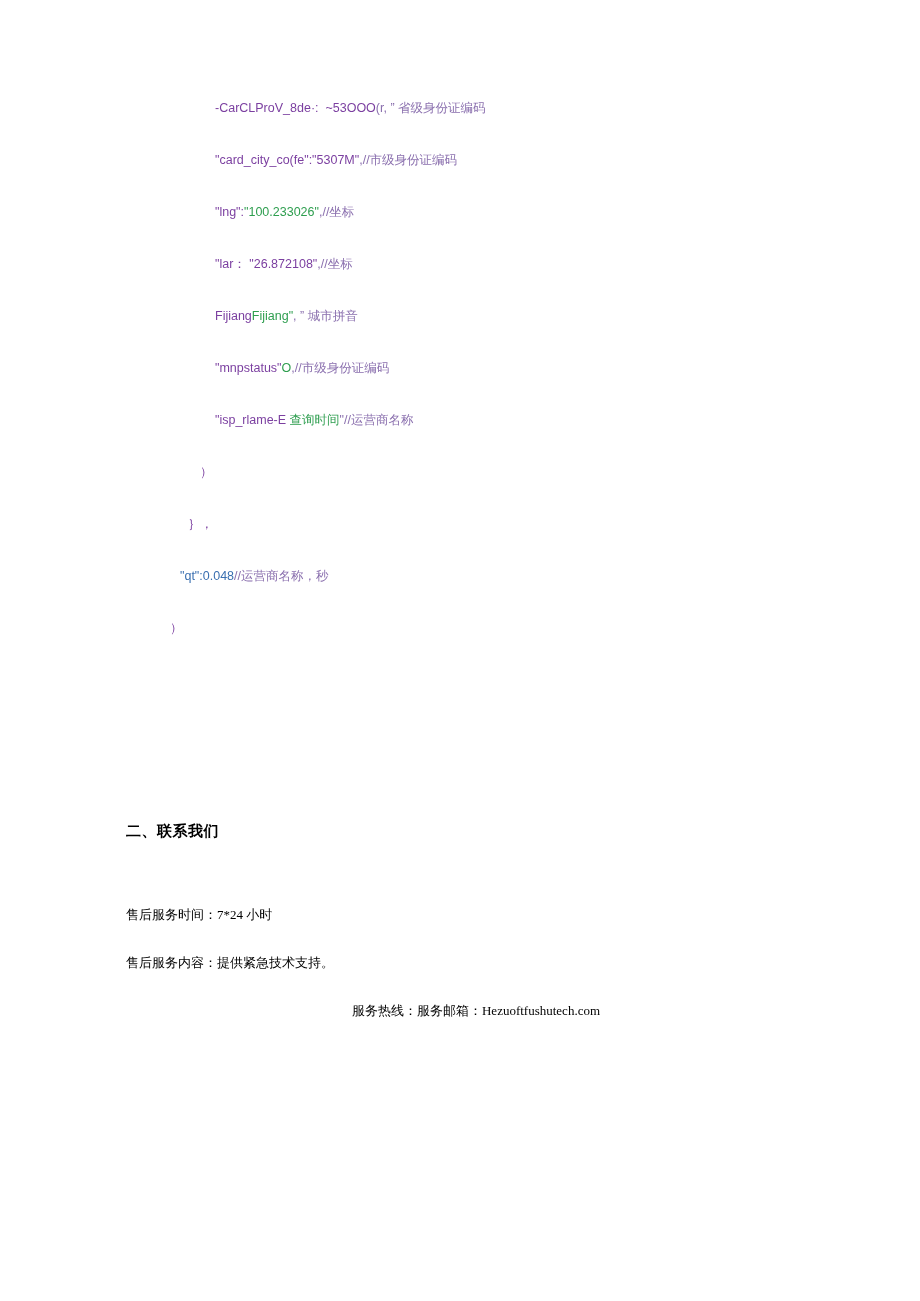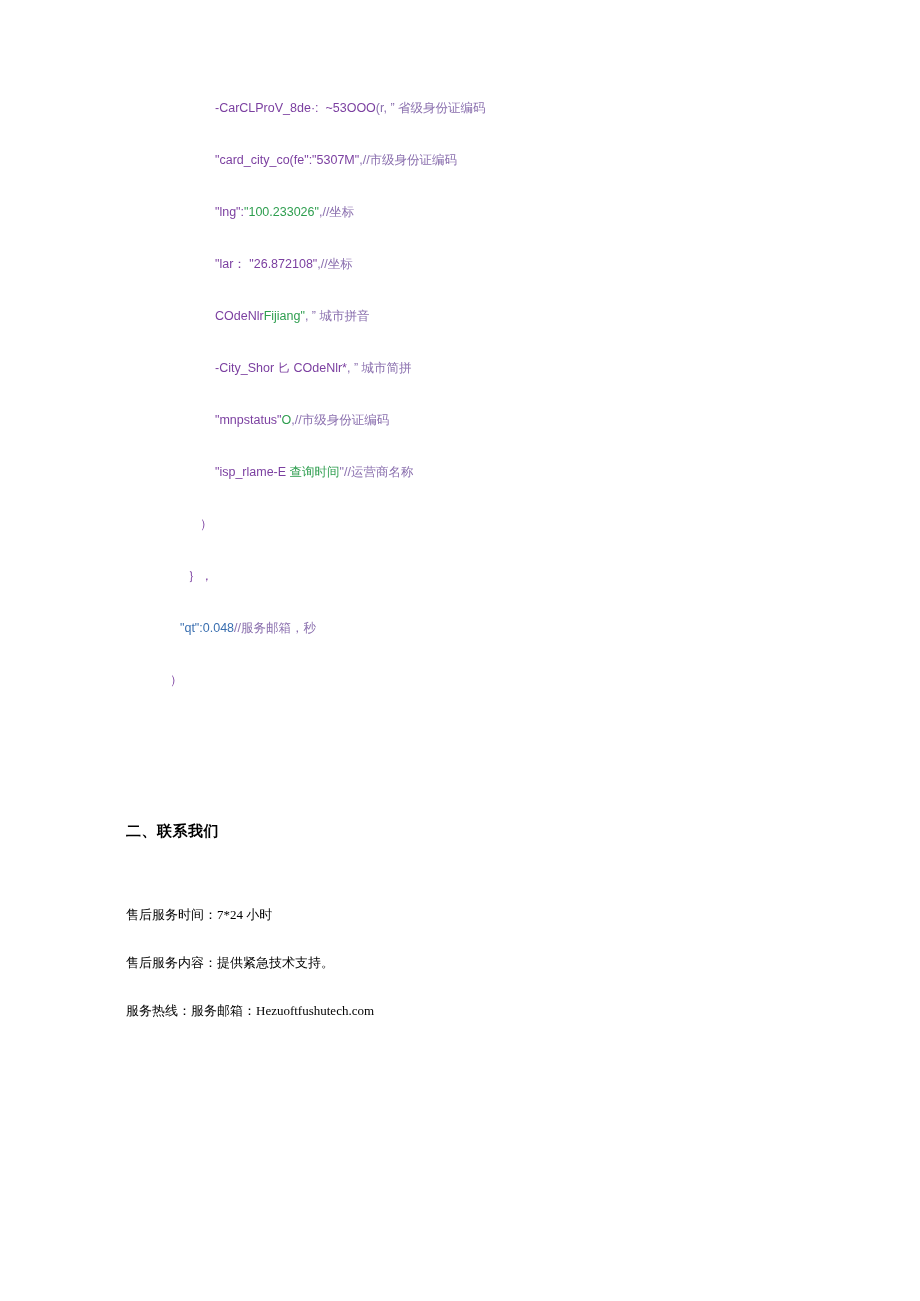--- a/index.html
+++ b/index.html
@@ -66,39 +66,38 @@
     top: 905px;
     width: 700px;
   }
   .contact p {
     margin: 0 0 28px 0;
     font-family: "Liberation Serif", serif;
     font-size: 13px;
     line-height: 20px;
     color: #000;
   }
-  .contact p:last-child { margin-bottom: 0; }
+  .contact p:last-child { margin-bottom: 0; text-align: center; }
 </style>
 </head>
 <body>
 
 <div class="page">
 
   <div class="code-block">
       <div class="code-line ind-1"><span class="tok-key">-CarCLProV_8de·:  ~53OOO</span><span class="tok-cmt">(r, ” 省级身份证编码</span></div>
       <div class="code-line ind-1"><span class="tok-key">"card_city_co</span><span class="tok-key">(fe":"5307M"</span><span class="tok-cmt">,//市级身份证编码</span></div>
       <div class="code-line ind-1"><span class="tok-key">"lng":</span><span class="tok-str">"100.233026"</span><span class="tok-cmt">,//坐标</span></div>
       <div class="code-line ind-1"><span class="tok-key">"lar： "26.872108"</span><span class="tok-cmt">,//坐标</span></div>
-      <div class="code-line ind-1"><span class="tok-key">COdeNlr</span><span class="tok-str">Fijiang"</span><span class="tok-cmt">, ” 城市拼音</span></div>
-      <div class="code-line ind-1"><span class="tok-key">-City_Shor 匕 COdeNlr*</span><span class="tok-cmt">, ” 城市简拼</span></div>
+      <div class="code-line ind-1"><span class="tok-key">Fijiang</span><span class="tok-str">Fijiang"</span><span class="tok-cmt">, ” 城市拼音</span></div>
       <div class="code-line ind-1"><span class="tok-key">"mnpstatus"</span><span class="tok-str">O</span><span class="tok-cmt">,//市级身份证编码</span></div>
       <div class="code-line ind-1"><span class="tok-key">"isp_rlame-E </span><span class="tok-str">查询时间</span><span class="tok-cmt">"//运营商名称</span></div>
       <div class="code-line ind-2"><span class="tok-brace">）</span></div>
       <div class="code-line ind-3"><span class="tok-brace">｝，</span></div>
-      <div class="code-line ind-4"><span class="tok-blue">"qt":0.048</span><span class="tok-cmt">//服务邮箱，秒</span></div>
+      <div class="code-line ind-4"><span class="tok-blue">"qt":0.048</span><span class="tok-cmt">//运营商名称，秒</span></div>
       <div class="code-line ind-5"><span class="tok-brace">）</span></div>
     </div>
 
   <div class="section-heading">二、联系我们</div>
 
   <div class="contact">
     <p>售后服务时间：7*24 小时</p>
     <p>售后服务内容：提供紧急技术支持。</p>
     <p>服务热线：服务邮箱：Hezuoftfushutech.com</p>
   </div>

